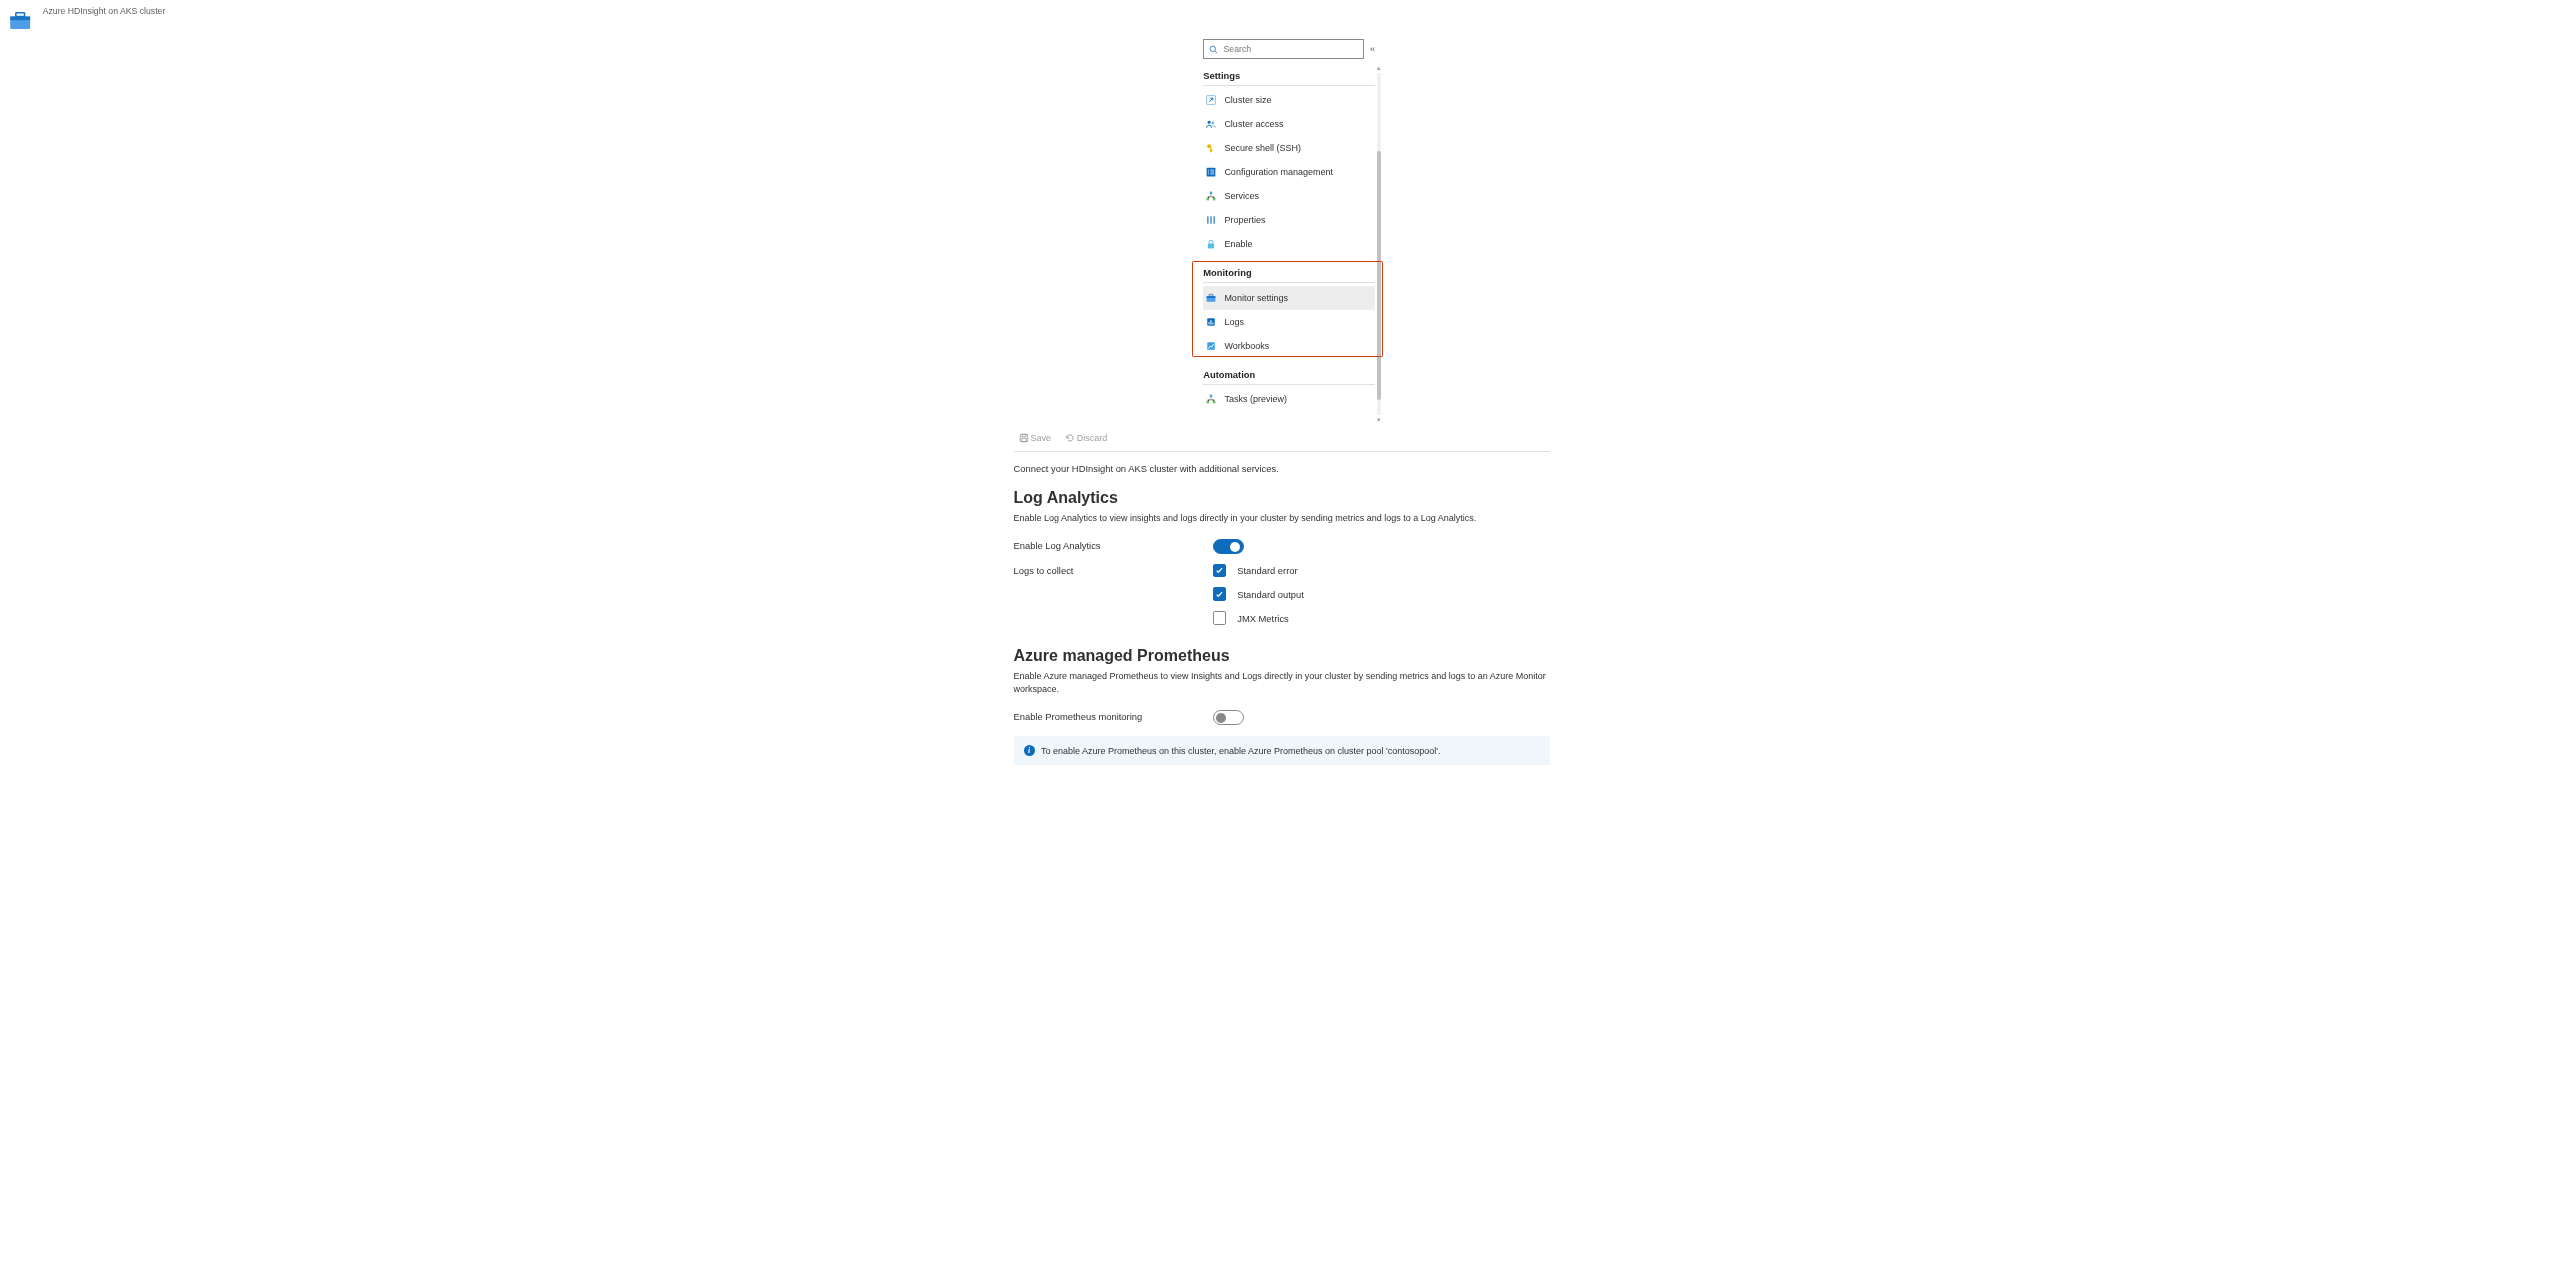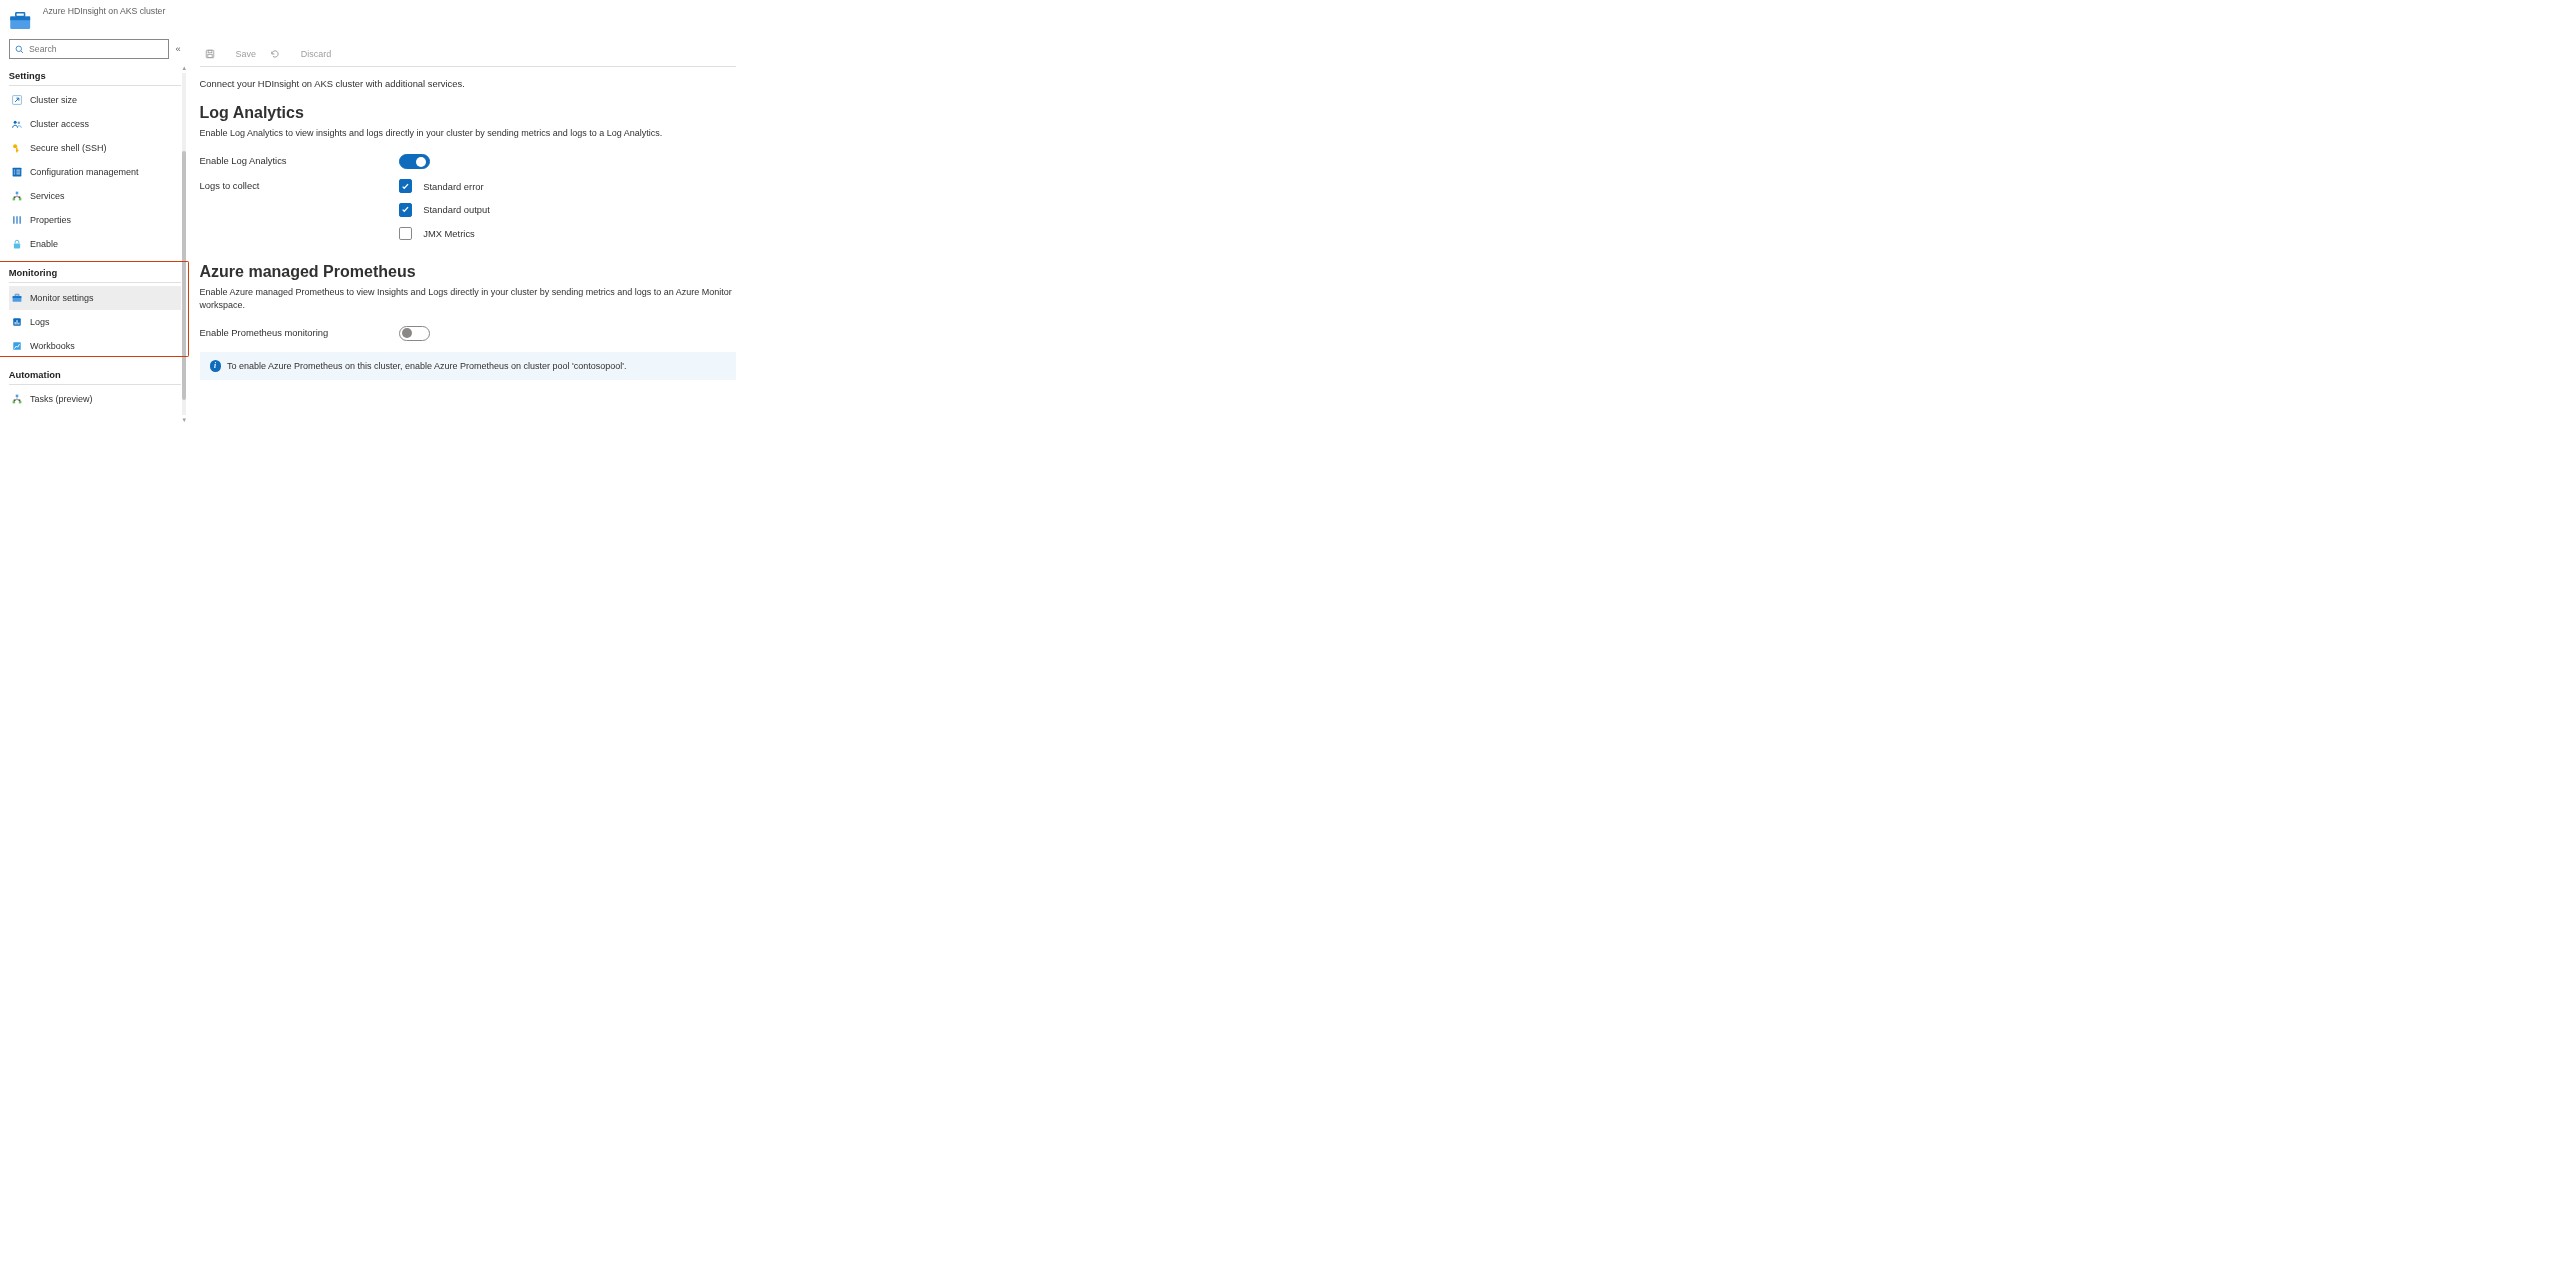--- a/index.html
+++ b/index.html
@@ -31,21 +31,23 @@
     font-size: 18px; font-weight: 600; color: #201f1e; letter-spacing: -0.1px;
   }
   .title-sep { color: #605e5c; font-size: 18px; font-weight: 400; padding: 0 2.5px; }
   .title-sub { font-size: 18px; font-weight: 400; color: #605e5c; }
   .title-meta { font-size: 8.7px; color: #605e5c; margin-top: 1.2px; }
   .star-icon, .more-icon { cursor: pointer; color: #605e5c; font-size: 11.2px; }
 
   
   .body {
     display: flex;
+    flex-direction: column;
     width: 100%;
+    align-items: center;
   }
 
   
   .sidebar {
     width: 187px;
     flex-shrink: 0;
     padding: 0 6.2px 12.5px 8.7px;
     position: relative;
   }
   .search-row { display: flex; align-items: center; gap: 6.2px; margin-bottom: 6.2px; }
@@ -99,21 +101,21 @@
     flex-grow: 1;
     padding: 6.2px 25px 18.7px 12.5px;
     max-width: 574px;
   }
   .toolbar {
     display:flex; align-items:center; gap: 13.7px;
     border-bottom: 0.6px solid #e1dfdd;
     padding: 3.7px 0 7.5px 5px;
     margin-bottom: 11.2px;
   }
-  .tb-btn { display:flex; align-items:center; gap:21px; color:#a19f9d; cursor: default; font-size:9px; }
+  .tb-btn { display:flex; align-items:center; gap:2px; color:#a19f9d; cursor: default; font-size:9px; }
   .tb-btn svg { color:#a19f9d; }
 
   .intro { font-size: 9.4px; margin-bottom: 15px; color:#323130; }
 
   .sect-title { font-size: 16px; font-weight: 700; margin-bottom: 5px; }
   .sect-desc  { font-size: 9px; margin-bottom: 13.7px; color:#323130; line-height: 1.45; }
 
   .form-row {
     display: flex; align-items: flex-start; margin-bottom: 10px;
   }

